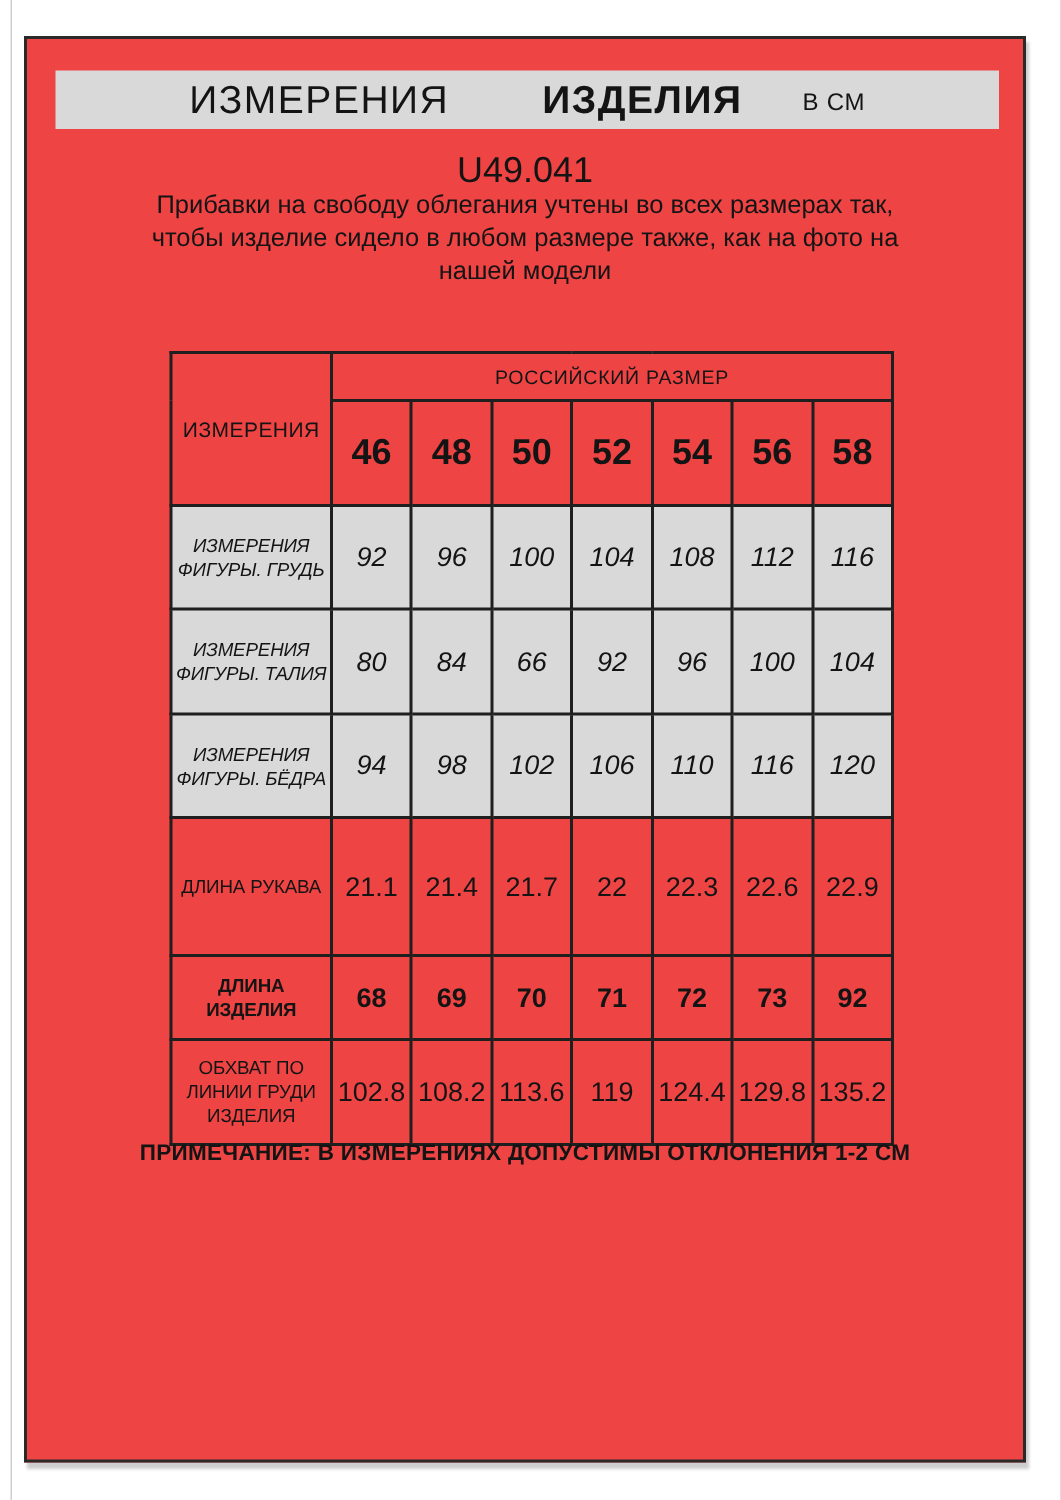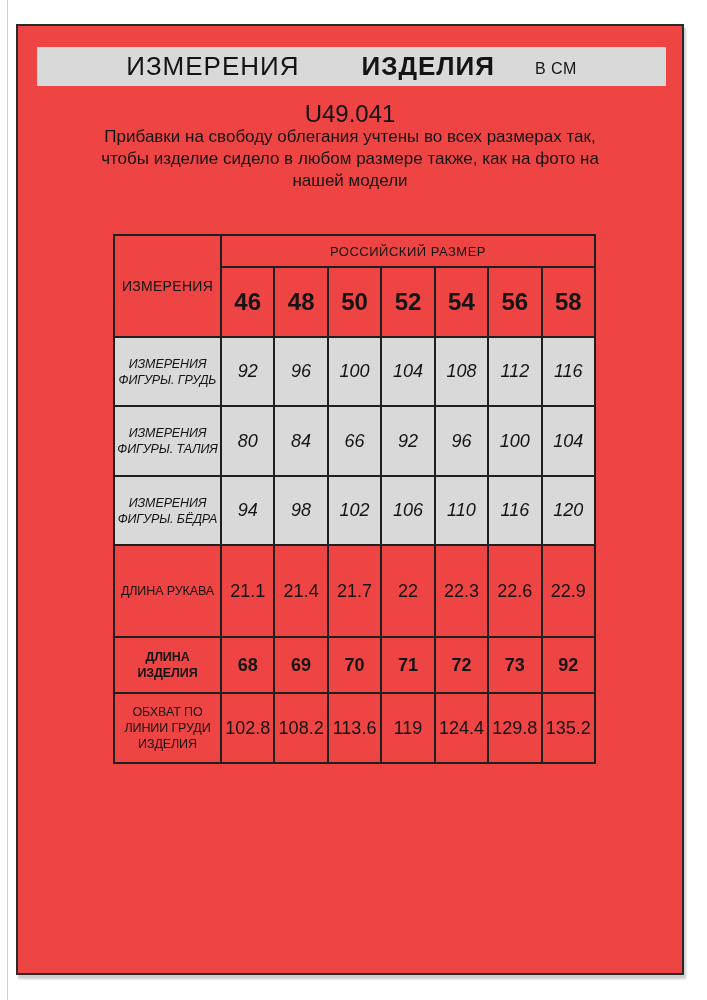--- a/index.html
+++ b/index.html
@@ -228,14 +228,15 @@
         <td class="val">108.2</td>
         <td class="val">113.6</td>
         <td class="val">119</td>
         <td class="val">124.4</td>
         <td class="val">129.8</td>
         <td class="val">135.2</td>
       </tr>
     </tbody>
   </table>
 
+  <div class="note">ПРИМЕЧАНИЕ: В ИЗМЕРЕНИЯХ ДОПУСТИМЫ ОТКЛОНЕНИЯ 1-2 СМ</div>
 
 </div>
 
 </body></html>

